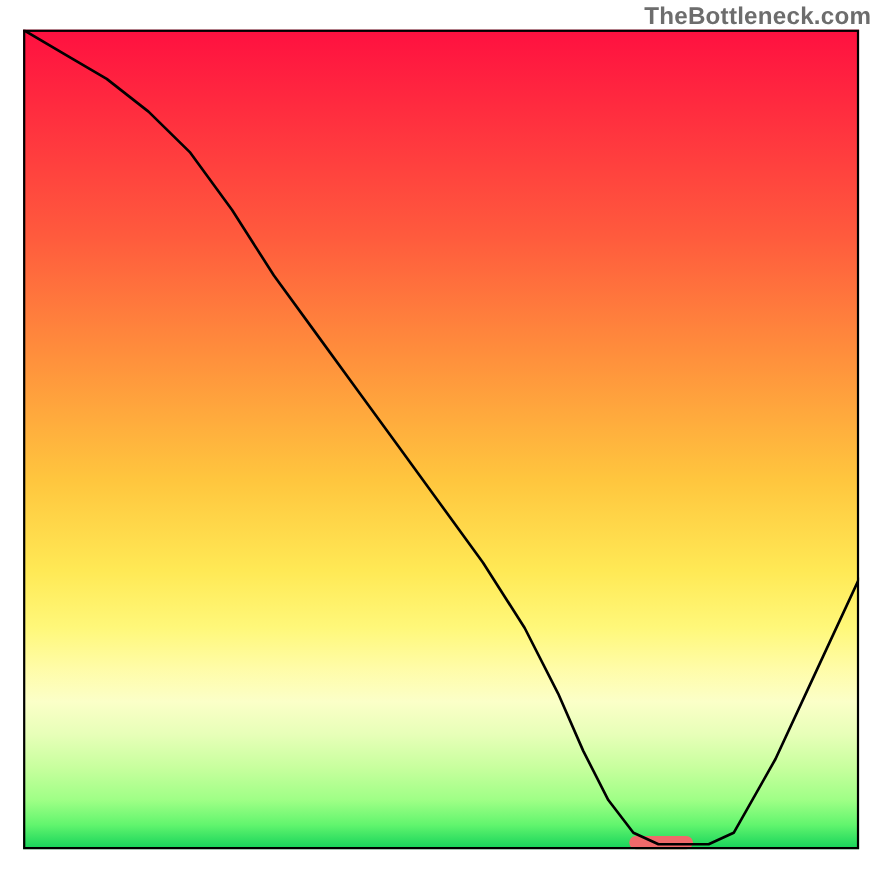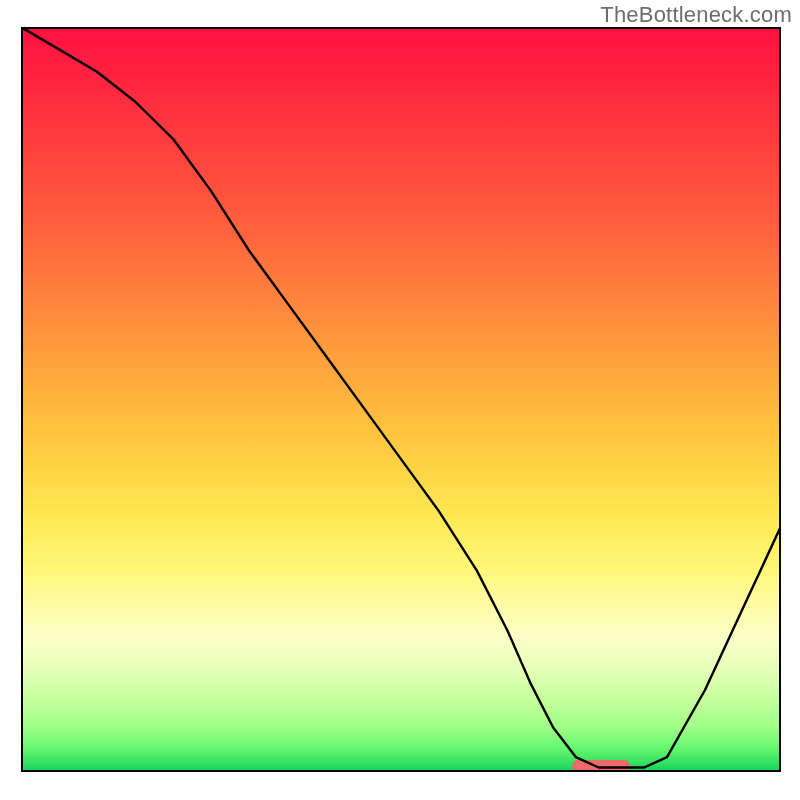--- a/index.html
+++ b/index.html
@@ -14,21 +14,21 @@
   .wrap {
     position: relative;
     width: 800px;
     height: 800px;
   }
   .watermark {
     position: absolute;
     top: 2px;
     right: 8px;
     font-size: 22px;
-    font-weight: 400;
+    font-weight: 700;
     color: #6d6d6d;
     letter-spacing: 0.2px;
     z-index: 10;
   }
   .plot-area {
     position: absolute;
     left: 21px;     
     top: 27px;      
     width: 760px;   
     height: 745px;  

